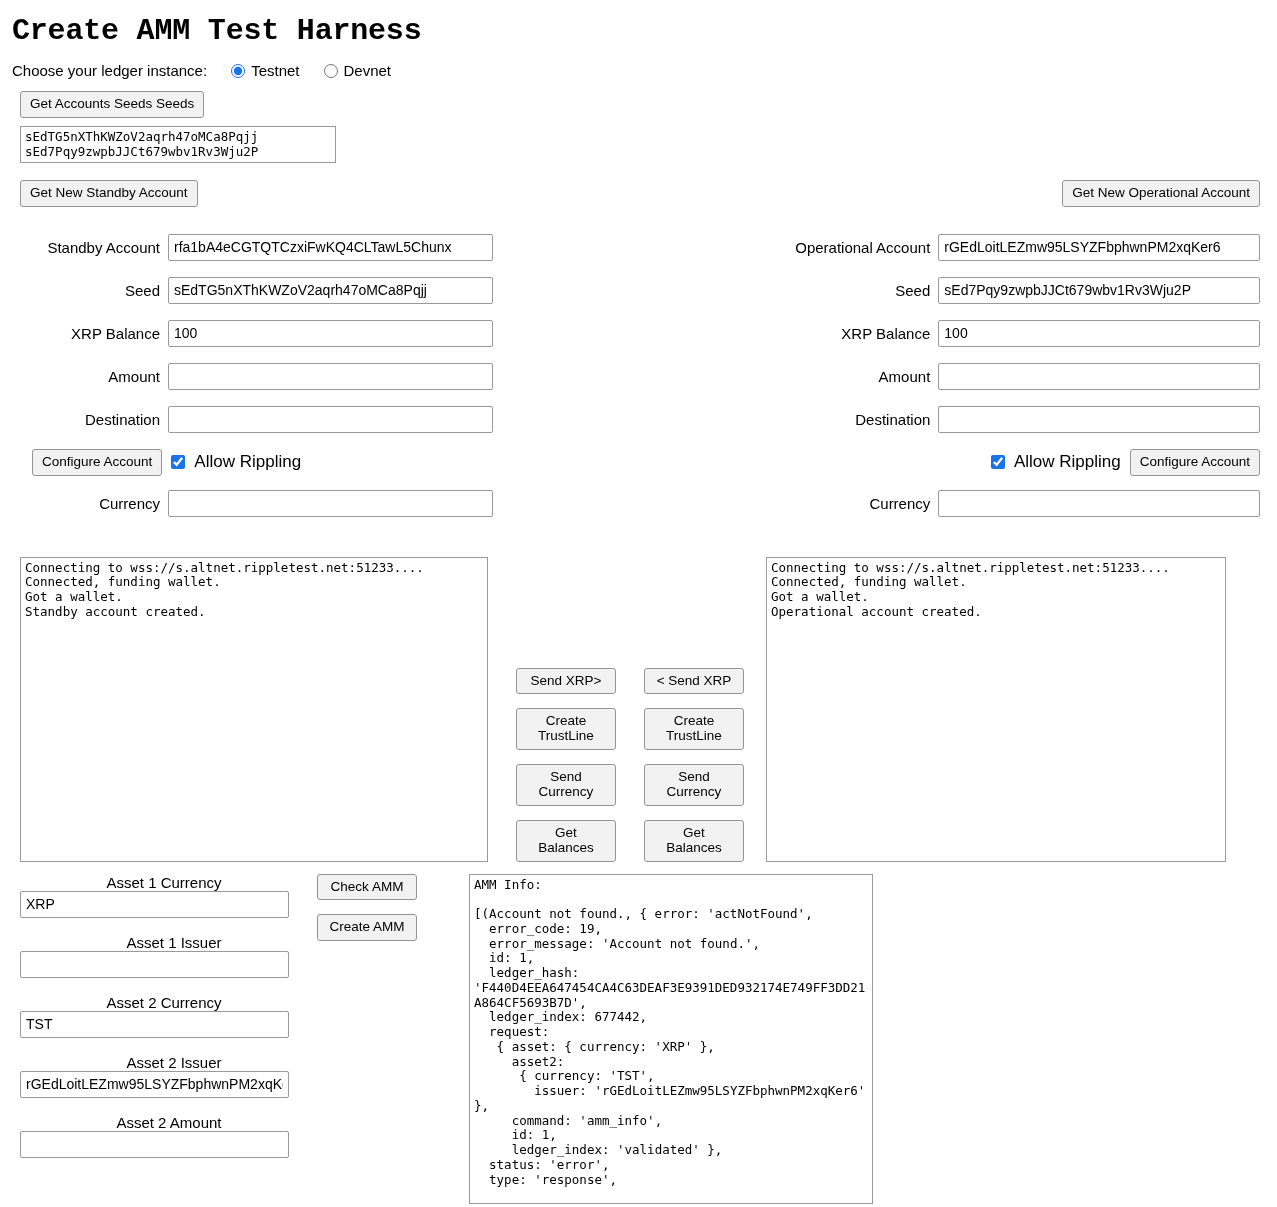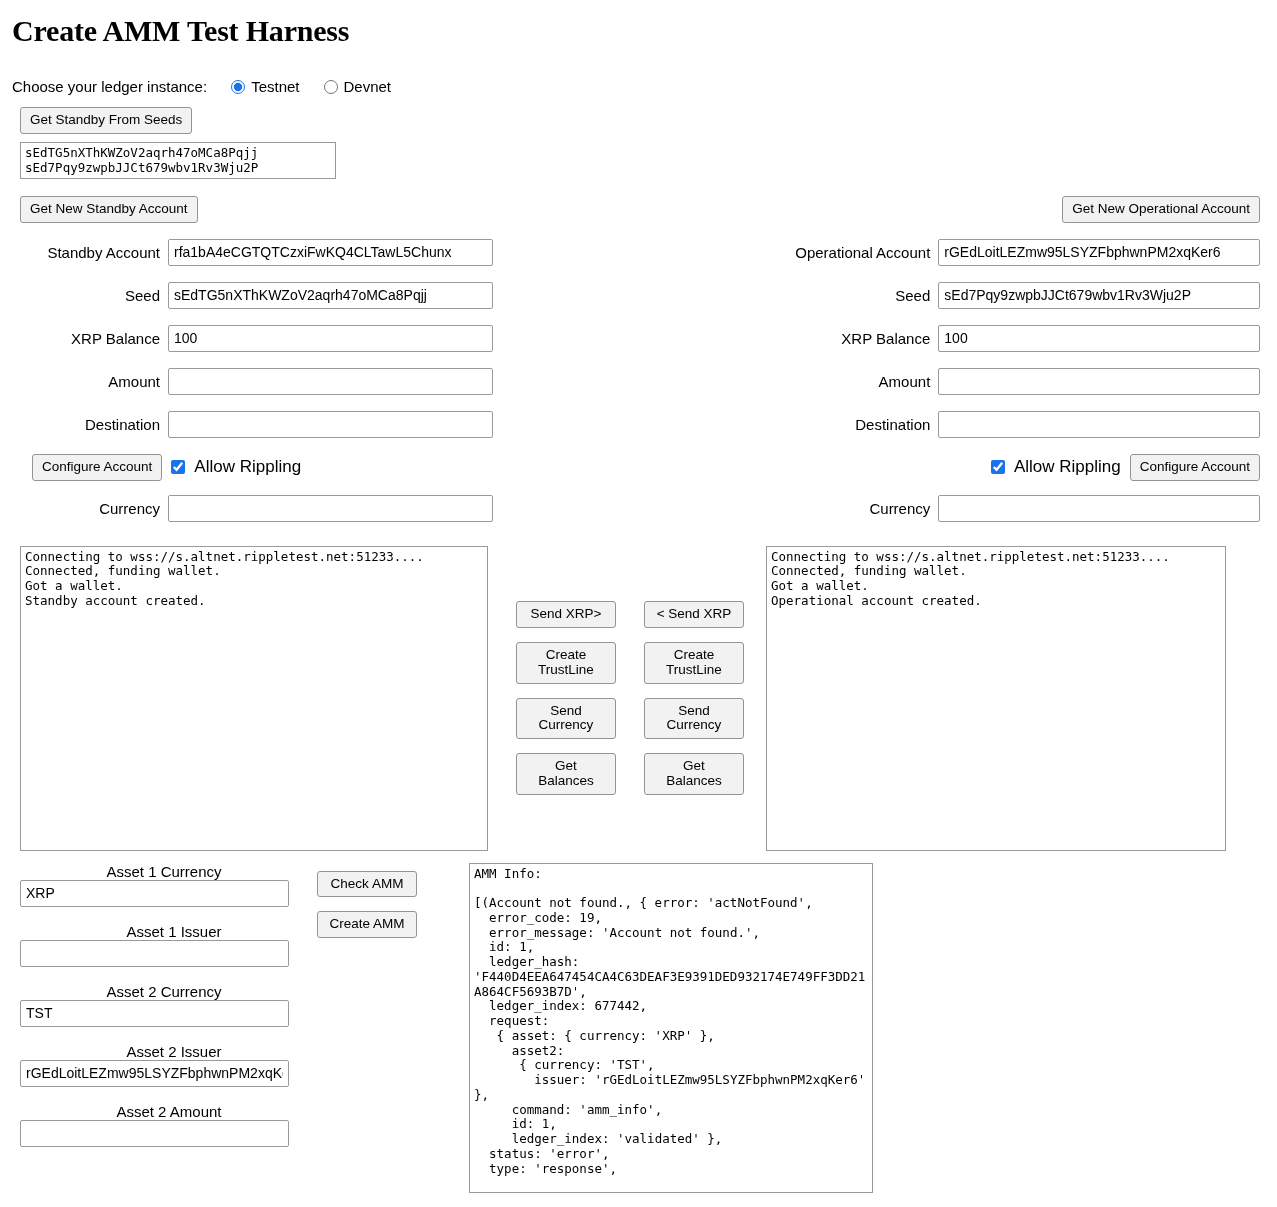--- a/index.html
+++ b/index.html
@@ -15,24 +15,24 @@
     overflow: hidden;
     font-size: 15px;
     color: #000;
   }
   .page {
     padding: 8px 10px 0 10px;
     box-sizing: border-box;
     width: 1277px;
   }
   h1 {
-    font-family: Liberation Serif, serif;
+    font-family: Liberation Mono, monospace;
     font-size: 30px;
     font-weight: bold;
-    margin: 6px 0 30px 2px;
+    margin: 6px 0 14px 2px;
     letter-spacing: -0.2px;
   }
   .ledger-row {
     display: flex;
     align-items: center;
     gap: 8px;
     margin: 0 0 12px 2px;
     font-size: 15px;
   }
   .ledger-row .radio-wrap {
@@ -94,21 +94,21 @@
 
   
   .accounts {
     display: flex;
     justify-content: space-between;
     margin-top: 14px;
   }
   .col { width: 488px; position: relative; }
   .col.left { margin-left: 10px; }
   .col.right { margin-right: 7px; }
-  .col-topbtn { margin-bottom: 16px; }
+  .col-topbtn { margin-bottom: 27px; }
   .col.right .col-topbtn { text-align: right; }
 
   .field-row {
     display: flex;
     align-items: center;
     margin-bottom: 16px;
   }
   .field-row label {
     width: 148px;
     text-align: right;
@@ -126,22 +126,22 @@
     gap: 9px;
     margin-bottom: 14px;
   }
   .config-row.left-cfg { margin-left: 12px; }
   .config-row.right-cfg { justify-content: flex-end; }
   .cfg-label { font-size: 17px; }
 
   
   .logs {
     display: flex;
-    margin-top: 8px;
-    align-items: center;
+    margin-top: 24px;
+    align-items: flex-end;
   }
   .log-box {
     width: 468px;
     height: 305px;
     margin-left: 10px;
   }
   .log-box.right { margin-left: 0; margin-right: 7px; width: 460px; }
   .mid-buttons {
     display: flex;
     gap: 28px;
@@ -165,21 +165,20 @@
   }
   .amm-left { margin-left: 10px; }
   .amm-left .field-row { margin-bottom: 16px; flex-direction: column; }
   .amm-left .field-row label { width: 150px; }
   .amm-left .field-row input { width: 269px; }
   .amm-mid {
     display: flex;
     flex-direction: column;
     gap: 14px;
     margin-left: 28px;
-    margin-top: 8px;
   }
   .amm-mid button { width: 100px; }
   .amm-right {
     margin-left: 52px;
     width: 404px;
     height: 330px;
   }
   .amm-right textarea {
     width: 100%;
     height: 100%;
@@ -199,21 +198,21 @@
       <input type="radio" name="ledger" checked="" style="">
       <span>Testnet</span>
     </span>
     <span class="radio-wrap">
       <input type="radio" name="ledger" style="">
       <span>Devnet</span>
     </span>
   </div>
 
   <div class="btn-seeds">
-    <button>Get Standby From Seeds</button>
+    <button>Get Accounts Seeds Seeds</button>
   </div>
 
   <textarea class="seeds-area" style="">sEdTG5nXThKWZoV2aqrh47oMCa8Pqjj
 sEd7Pqy9zwpbJJCt679wbv1Rv3Wju2P</textarea>
 
   <div class="accounts">
 
     <div class="col left">
       <div class="col-topbtn">
         <button>Get New Standby Account</button>

